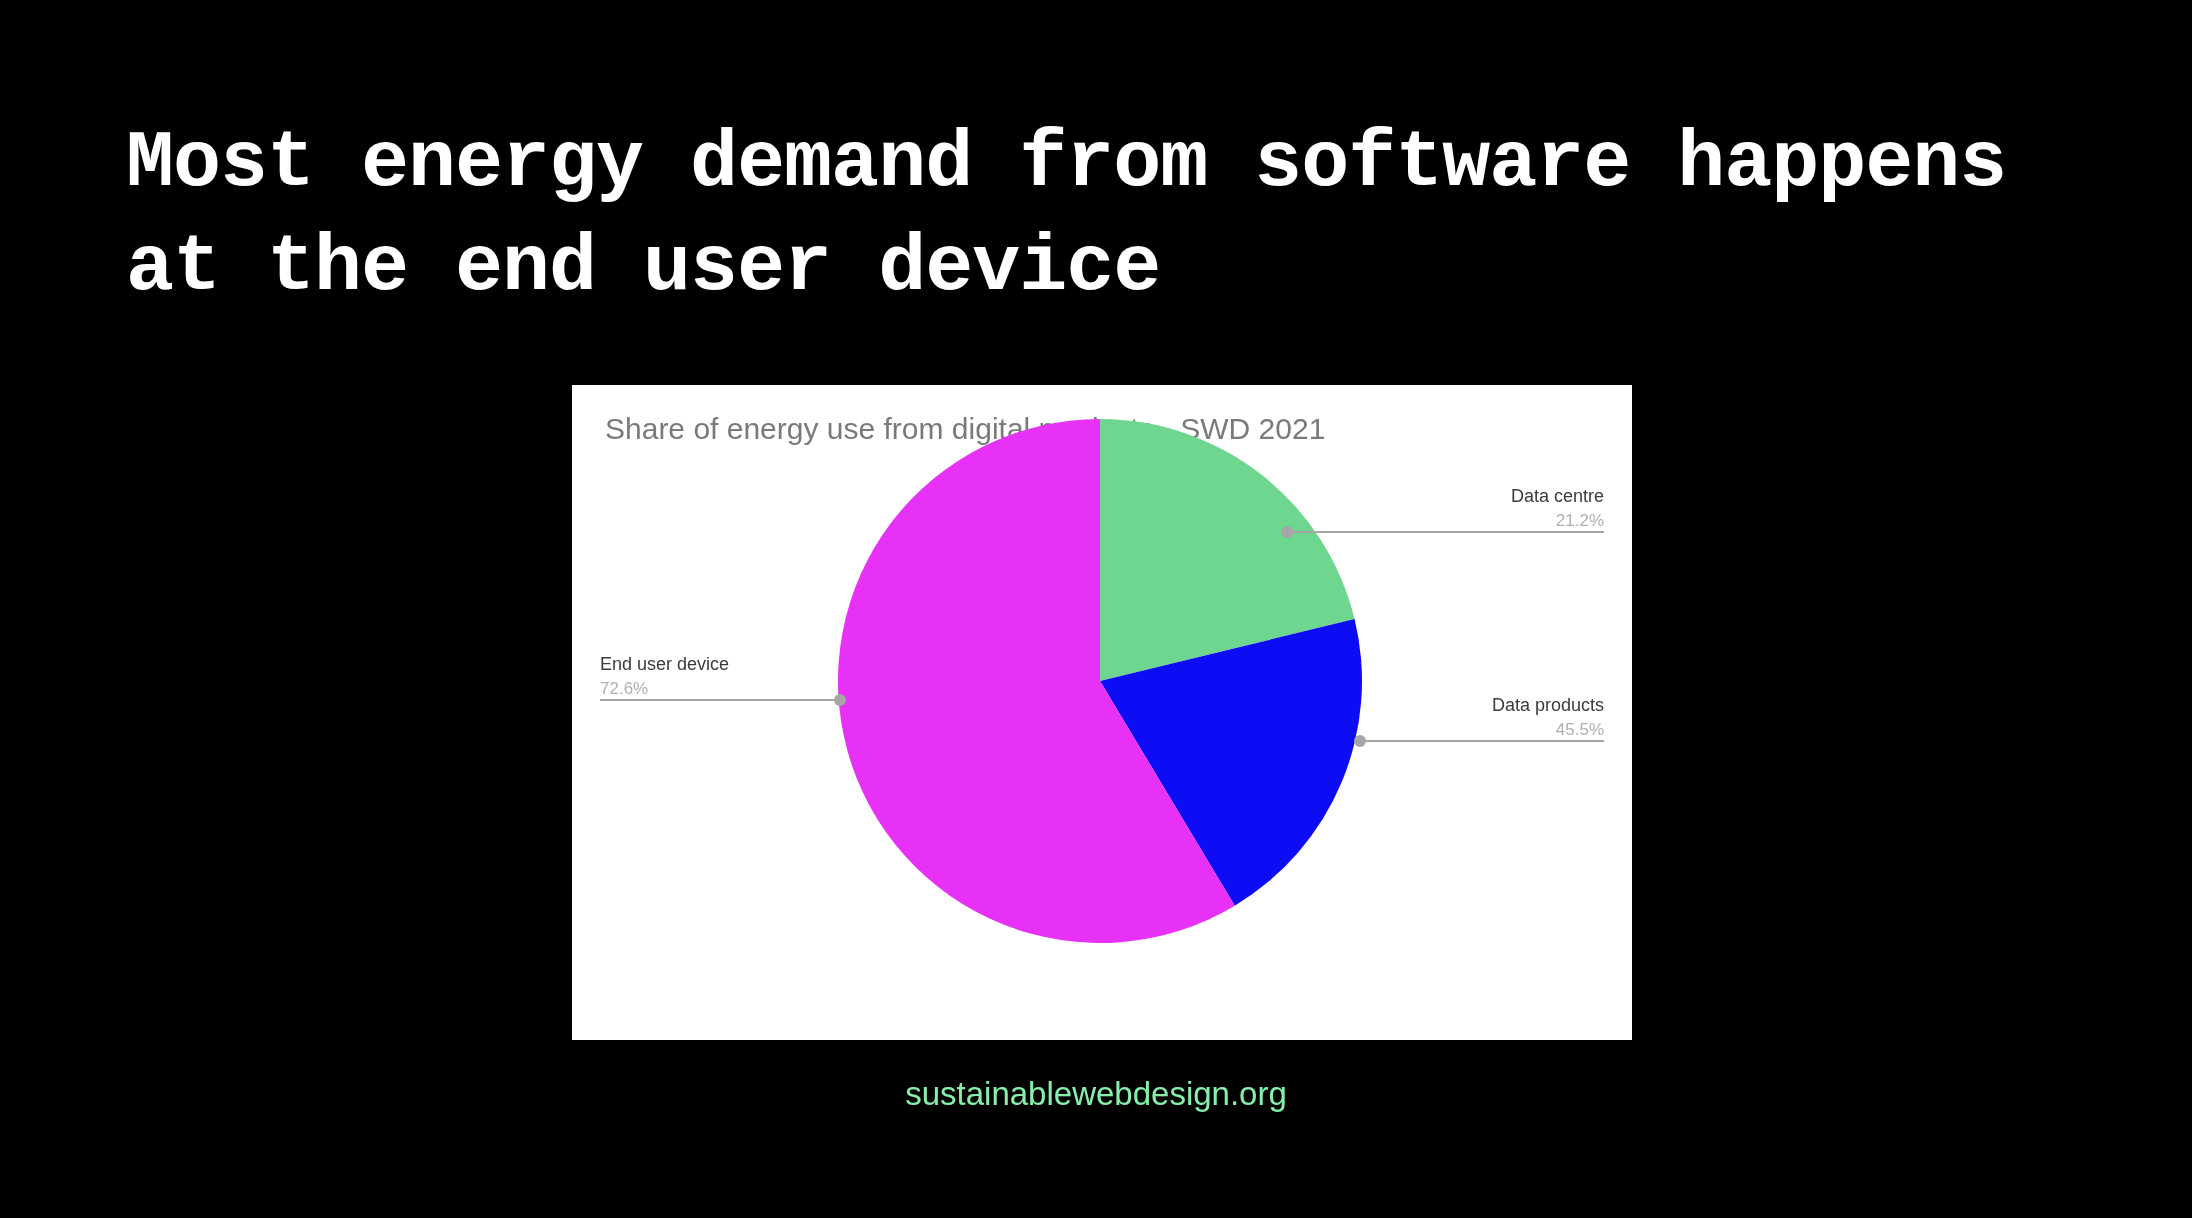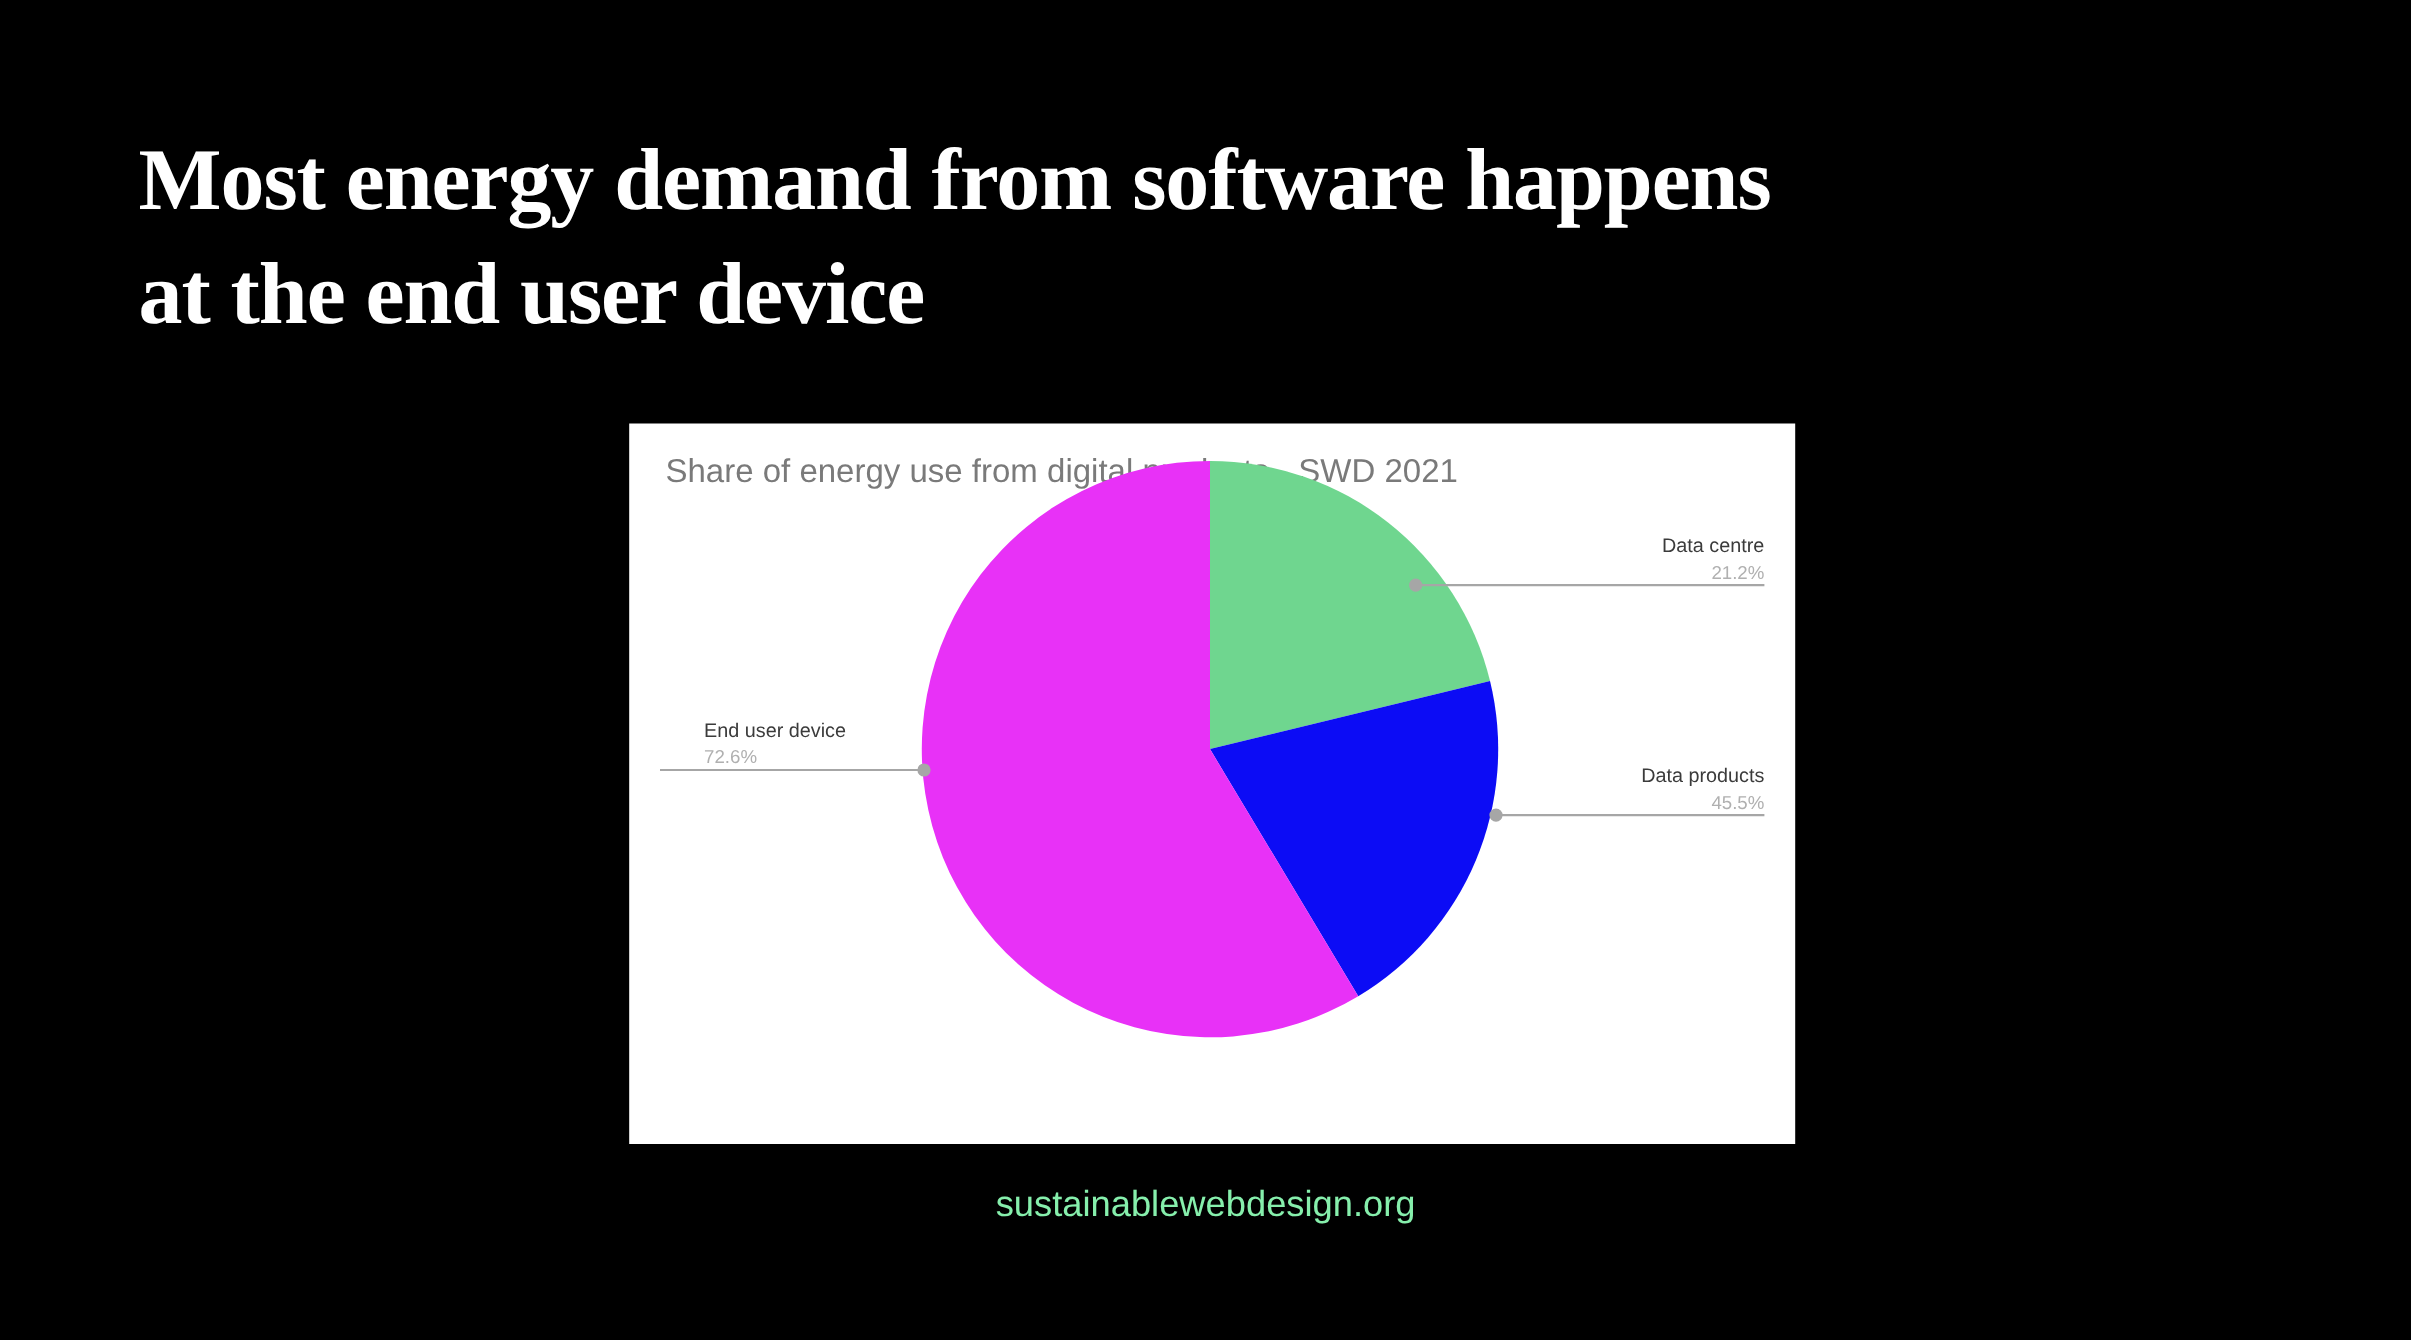--- a/index.html
+++ b/index.html
@@ -16,21 +16,21 @@
     background: #000000;
   }
 
   
   #slide-title {
     position: absolute;
     left: 126px;
     top: 112px;
     width: 1900px;
     color: #ffffff;
-    font-family: Liberation Serif, serif;
+    font-family: Liberation Mono, monospace;
     font-weight: bold;
     font-size: 80px;
     line-height: 104px;
     letter-spacing: -1px;
     white-space: pre-line;
     -webkit-font-smoothing: antialiased;
   }
 
   
   #chart-card {
@@ -78,21 +78,21 @@
     white-space: nowrap;
   }
   .callout .cl-pct {
     display: block;
     font-size: 17px;
     color: #b0b0b0;
     white-space: nowrap;
     margin-top: 4px;
   }
   .callout.align-right { text-align: right; }
-  .callout.align-left  { text-align: left; margin-left: 40px; }
+  .callout.align-left  { text-align: left; }
 
   #callout-data-centre  { right: 28px; top: 101px; }
   #callout-data-transfer{ right: 28px; top: 310px; }
   #callout-end-user     { left: 28px;  top: 269px; }
 
   
   #footer-url {
     position: absolute;
     left: 0;
     top: 1075px;

